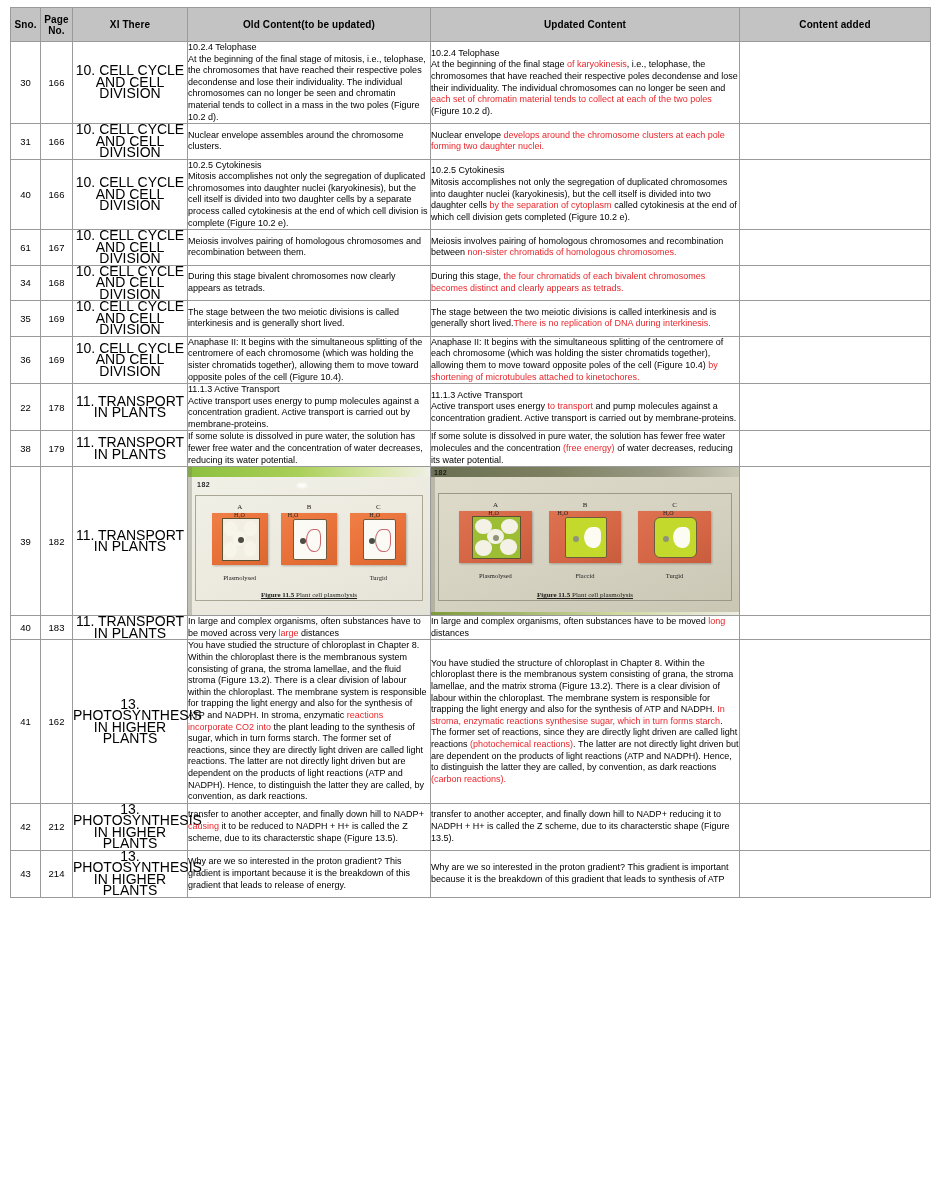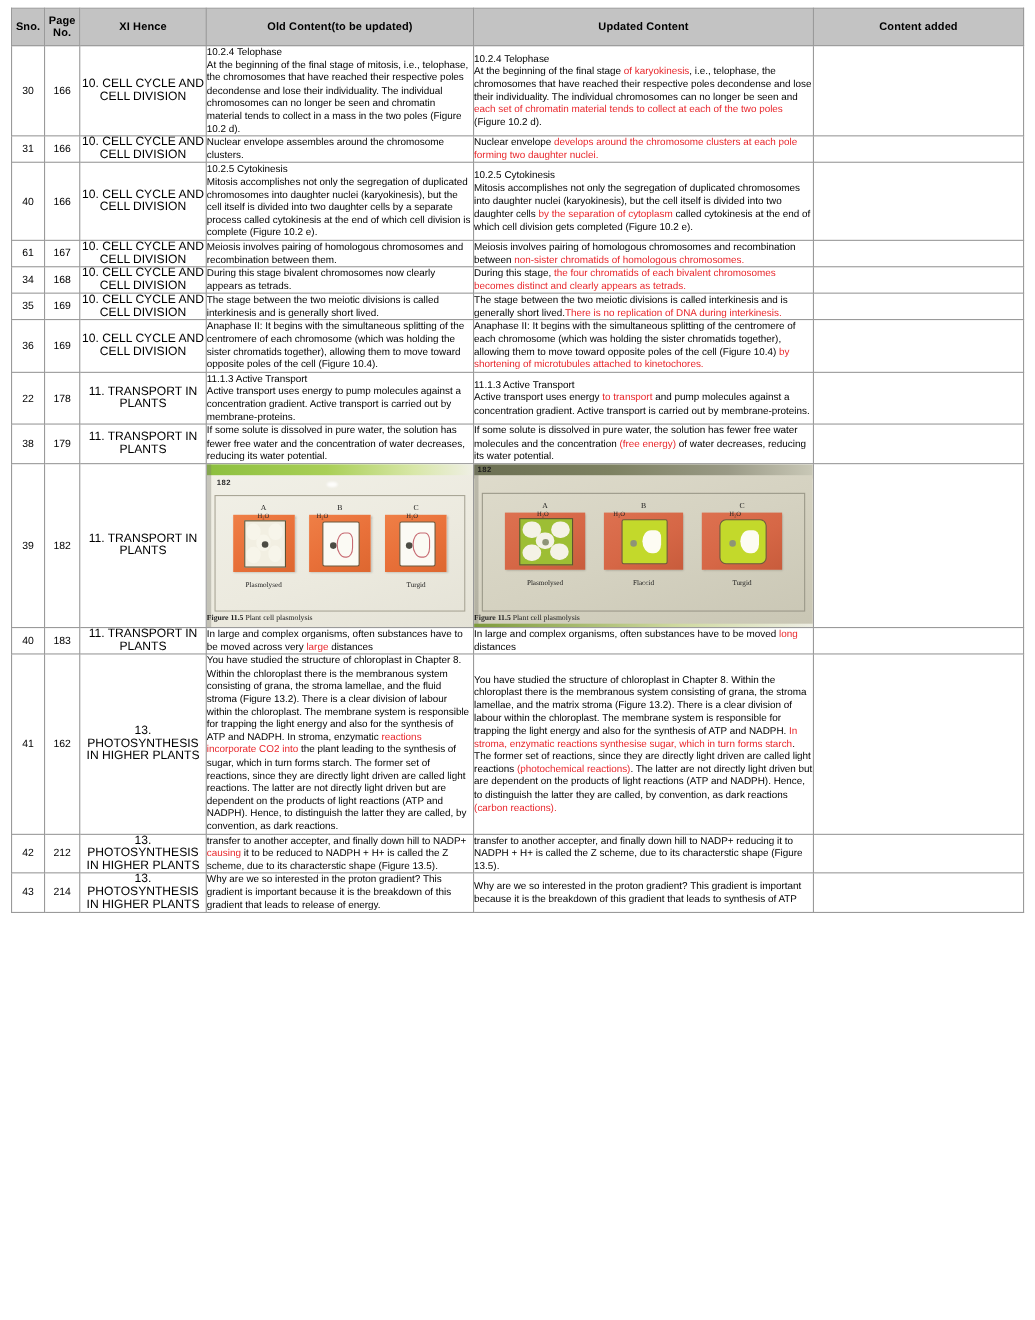--- a/index.html
+++ b/index.html
@@ -49,21 +49,21 @@
     height: 33px;
     line-height: 11px;
     letter-spacing: 0.1px;
   }
   td.sno, td.page {
     text-align: center;
     font-size: 9.5px;
   }
   td.topic {
     text-align: center;
-    font-size: 11px;
+    font-size: 14px;
     line-height: 11.5px;
     padding: 2px 3px;
   }
   td.content {
     vertical-align: top;
     font-size: 9px;
     line-height: 11.6px;
     padding: 5px 5px 5px 4px;
     text-align: left;
   }
@@ -201,24 +201,26 @@
     position: absolute;
     left: 0; right: 0;
     bottom: -16px;
     font-size: 6.5px;
     font-family: "Liberation Serif", serif;
     color: #1b1b1b;
   }
   .figcaption {
     position: absolute;
     left: 0; right: 0;
-    bottom: 4px;
+    bottom: 16px;
+    text-align: center;
     font-size: 7px;
     font-family: "Liberation Serif", serif;
     color: #1a1a1a;
+    text-decoration: underline;
   }
   .figcaption b { font-weight: bold; }
   .photo .glare {
     position: absolute;
     left: 45%; top: 16px;
     width: 10px; height: 5px;
     background: rgba(255,255,255,0.85);
     border-radius: 50%;
     filter: blur(1px);
   }
@@ -243,21 +245,21 @@
         <col class="c-page">
         <col class="c-topic">
       <col class="c-old">
         <col class="c-new">
         <col class="c-added">
     </colgroup>
     <thead>
       <tr>
         <th>Sno.</th>
         <th>Page No.</th>
-        <th>XI Hence</th>
+        <th>XI There</th>
         <th>Old Content(to be updated)</th>
         <th>Updated Content</th>
         <th>Content added</th>
       </tr>
     </thead>
     <tbody id="tbody">
         <tr>
           <td class="sno">30</td>
           <td class="page">166</td>
           <td class="topic">10. CELL CYCLE AND CELL DIVISION</td>

